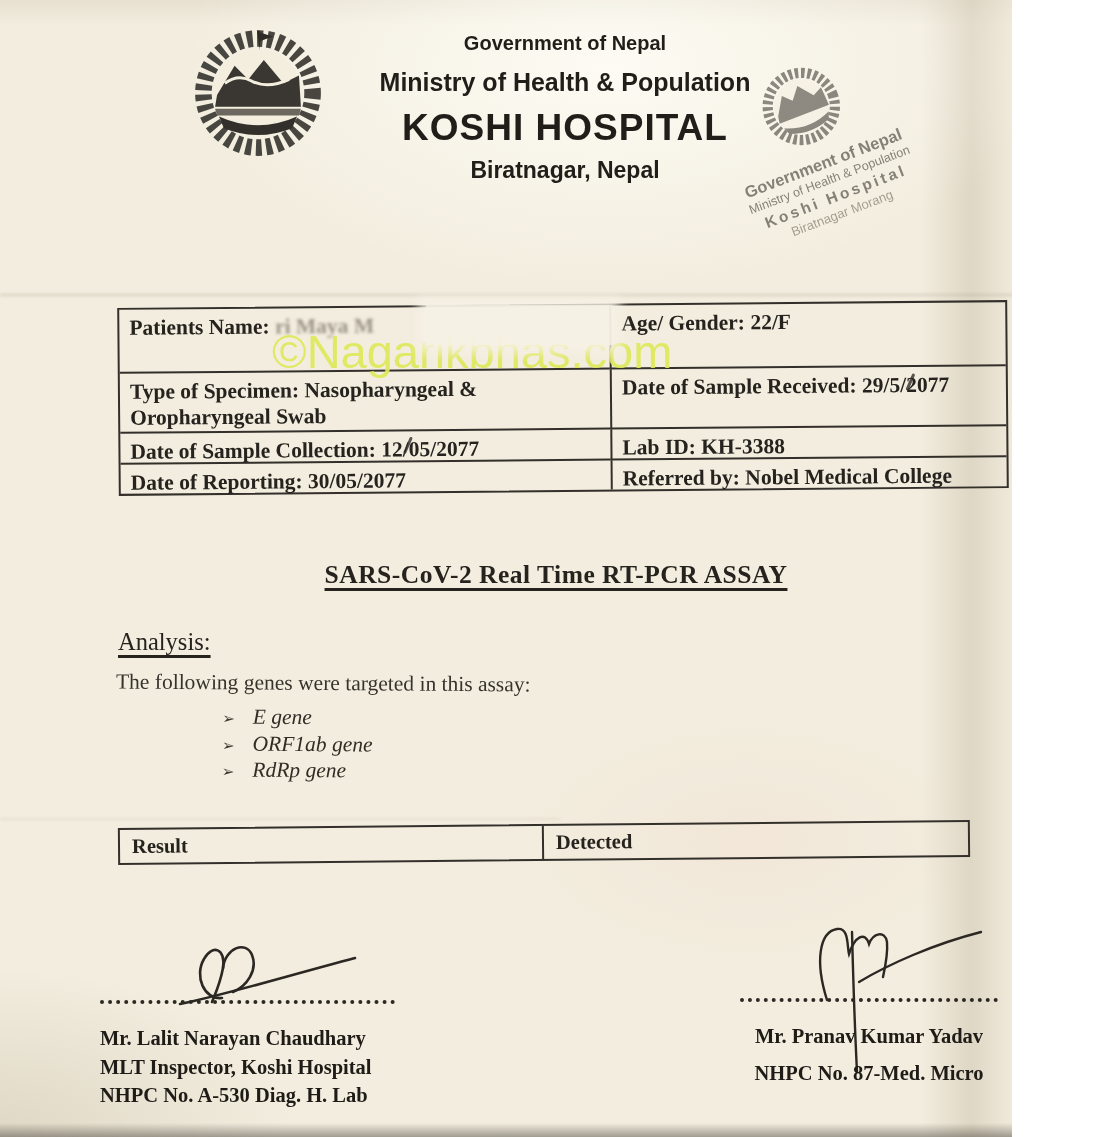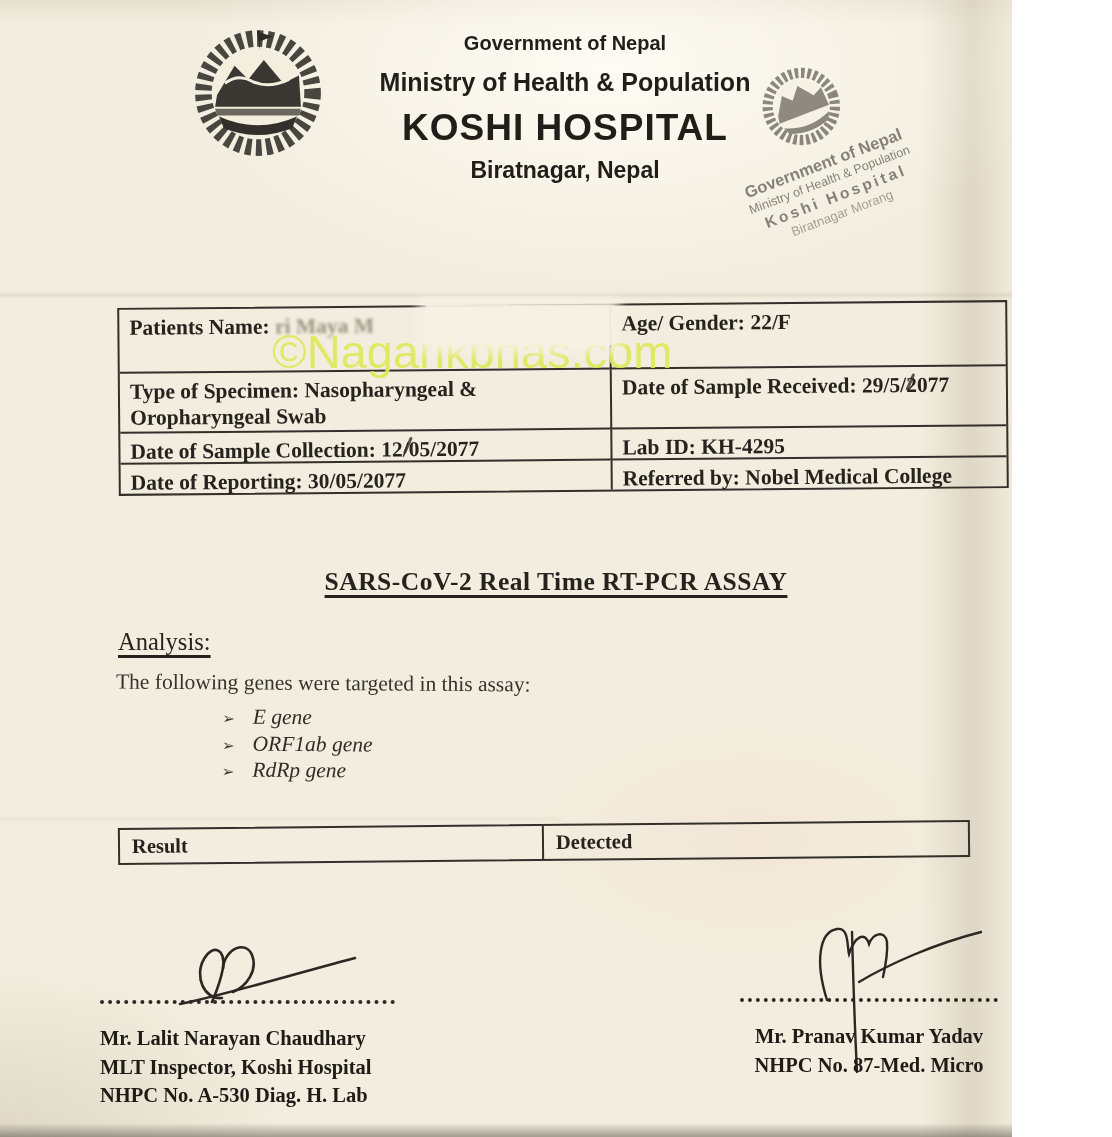--- a/index.html
+++ b/index.html
@@ -55,21 +55,21 @@
   .ptable .row2 { height:60px; }
   .ptable .row3 { height:31px; }
   .ptable .row4 { height:29px; border-bottom:none; }
   .name-trace { color:rgba(82,72,58,0.55); filter:blur(1.5px); font-weight:700; }
   .overwrite-mark { position:absolute; width:3px; height:18px; background:#2f2c28;
     transform:rotate(24deg); border-radius:2px; opacity:.8; }
 
   
   .assay-title { position:absolute; left:0; top:560px; width:1112px; text-align:center;
     font-size:25.5px; font-weight:700; letter-spacing:0.5px;
-    text-decoration:underline; text-decoration-thickness:2.5px; text-underline-offset:5px;margin-top:7px; }
+    text-decoration:underline; text-decoration-thickness:2.5px; text-underline-offset:5px; }
   .analysis-head { position:absolute; left:118px; top:628px; font-size:24.5px; font-weight:400;
     text-decoration:underline; text-decoration-thickness:2.5px; text-underline-offset:5px; }
   .analysis-intro { position:absolute; left:116px; top:671px; font-size:21.5px; color:#36332c;
     transform:rotate(0.4deg); }
   .gene-list { position:absolute; left:222px; top:705px; transform:rotate(0.4deg); }
   .gene-row { display:flex; align-items:baseline; height:26.5px; }
   .gene-bullet { font-size:15px; color:#3b372f; margin-right:18px; font-style:normal; }
   .gene-name { font-size:21.5px; font-style:italic; color:#312d26; }
 
   
@@ -148,21 +148,21 @@
       <span class="overwrite-mark" style="left:297px; top:6px;"></span>
     </div>
 
     <div class="cell row3" style="position:relative;">
       <span>Date of Sample Collection:</span>
       <span>12/05/2077</span>
       <span class="overwrite-mark" style="left:286px; top:5px;"></span>
     </div>
     <div class="cell right row3">
       <span>Lab ID:</span>
-      <span>KH-4295</span>
+      <span>KH-3388</span>
     </div>
 
     <div class="cell row4">
       <span>Date of Reporting:</span>
       <span>30/05/2077</span>
     </div>
     <div class="cell right row4">
       <span>Referred by:</span>
       <span>Nobel Medical College</span>
     </div>
@@ -212,16 +212,16 @@
   <div class="sig-block sig-right">
     <svg class="sig-art" width="240" height="80" viewBox="0 0 240 80" style="margin:0 auto -4px auto;">
       <g fill="none" stroke="#2b2723" stroke-width="2.4" stroke-linecap="round">
         <path d="M78 78 C66 40 70 10 88 7 C100 5 98 24 100 32 C106 14 116 9 120 22 C124 11 136 8 138 20 C139 32 136 46 134 55"></path>
         <path d="M103 10 C104 50 106 110 108 150"></path>
         <path d="M110 60 C140 42 185 22 232 10"></path>
       </g>
     </svg>
     <div class="dotline"></div>
     <div class="sig-text">Mr. Pranav Kumar Yadav</div>
-    <div class="sig-text" style="margin-top:0;text-align:center;">NHPC No. 87-Med. Micro</div>
+    <div class="sig-text" style="margin-top:8px;text-align:center;">NHPC No. 87-Med. Micro</div>
   </div>
 
 </div>
 
 </body></html>

